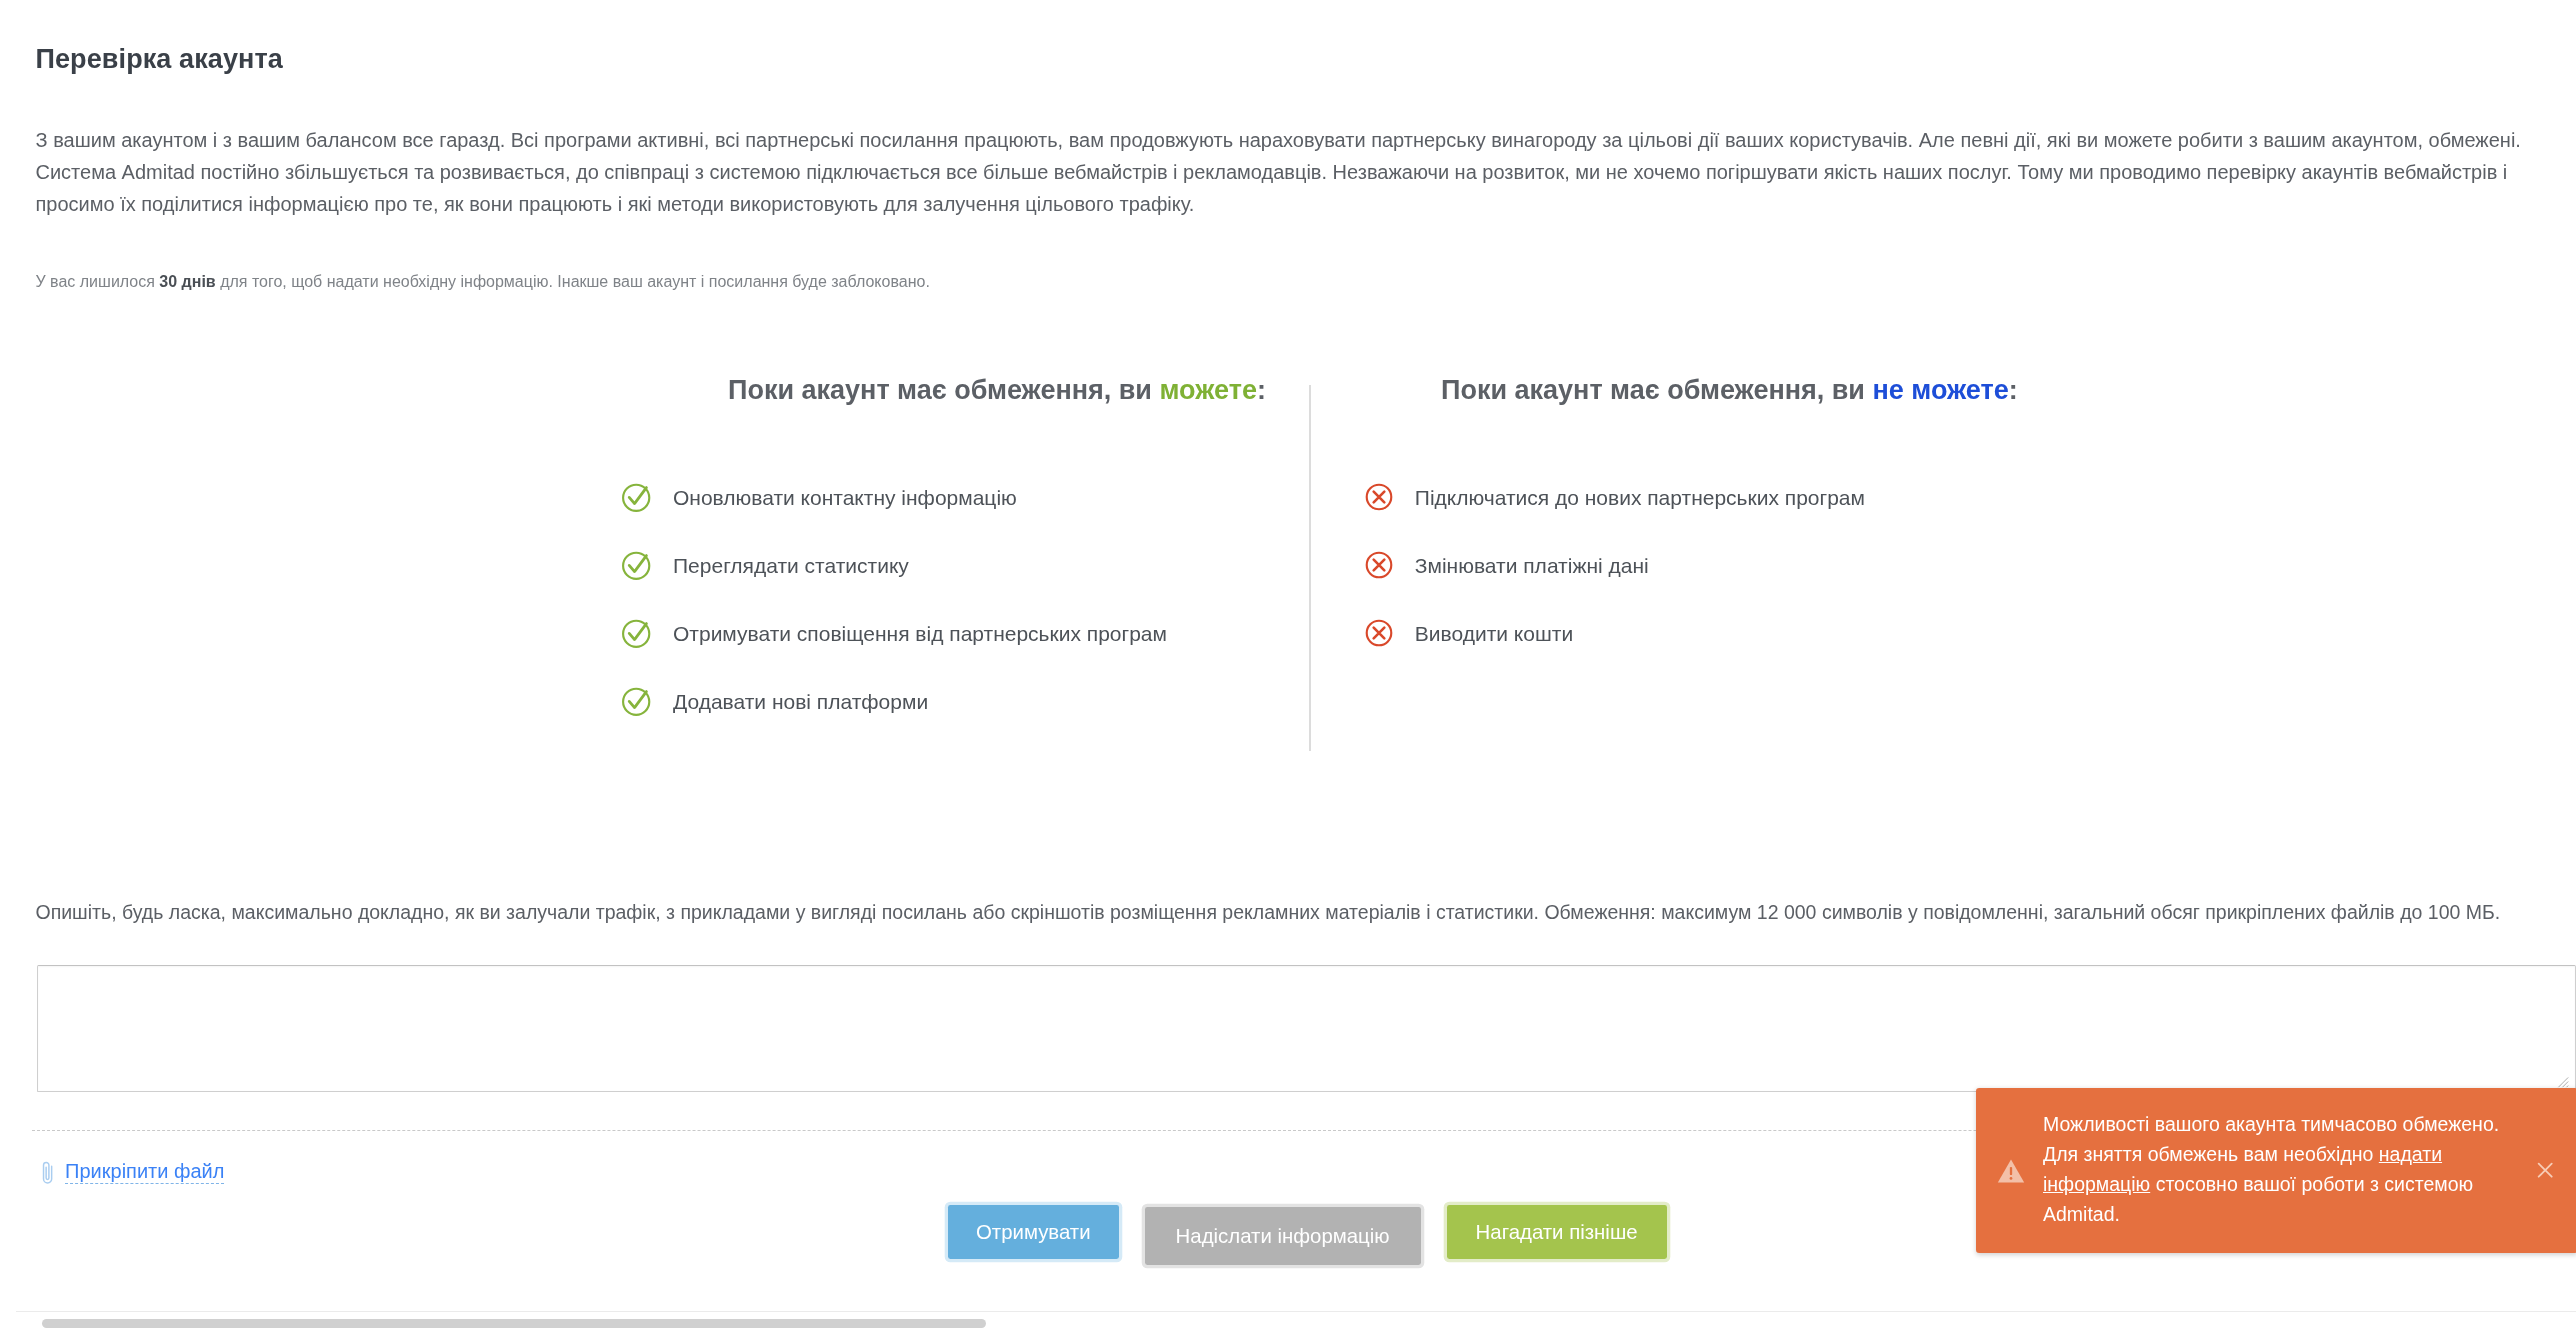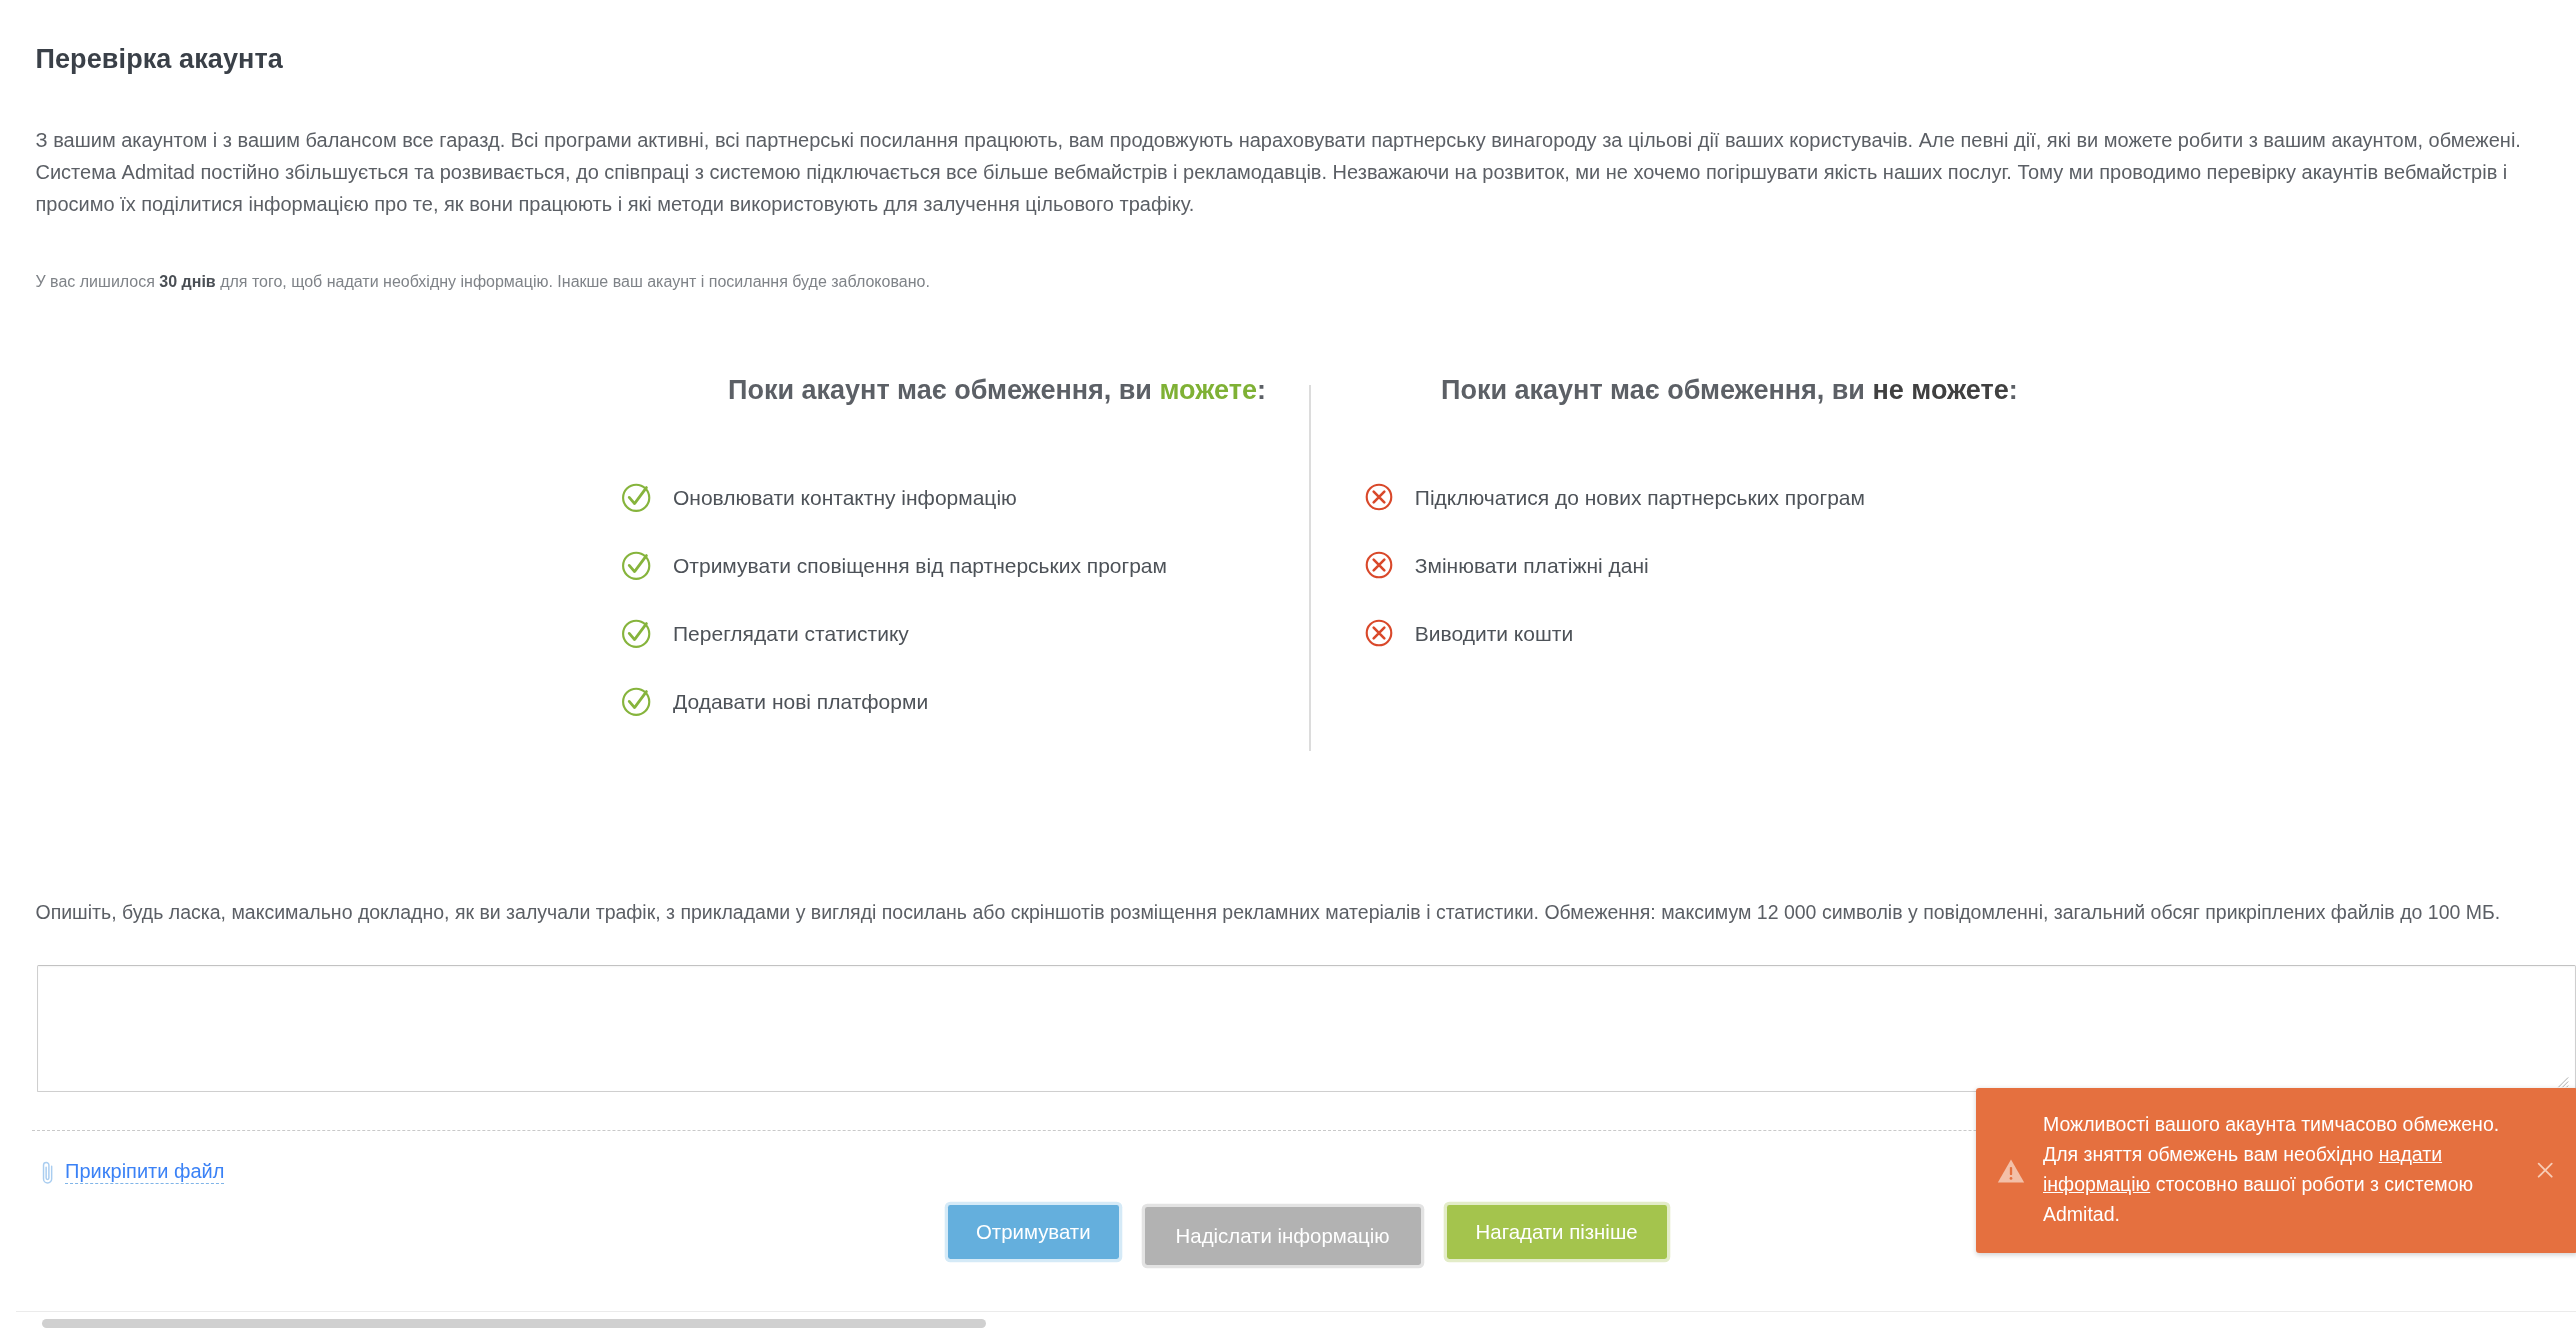--- a/index.html
+++ b/index.html
@@ -76,21 +76,21 @@
 
   .caps-heading {
     font-size: 27px;
     font-weight: bold;
     color: #5c6066;
     white-space: nowrap;
   }
   .caps-col.left  .caps-heading { text-align: left; padding-left: 142px; }
   .caps-col.right .caps-heading { text-align: left; padding-left: 90px; }
   .caps-heading .hl-yes { color: #7fb135; }
-  .caps-heading .hl-no  { color: #404040; text-align: right; }
+  .caps-heading .hl-no  { color: #1d4ed8; text-align: right; }
 
   .caps-list {
     list-style: none;
     margin: 0;
     padding: 0;
     margin-top: 57px;
   }
   .caps-col.left  .caps-list { padding-left: 33px; }
   .caps-col.right .caps-list { padding-left: 9.8px; }
 
@@ -297,30 +297,30 @@
           </span>
           <span class="txt">Оновлювати контактну інформацію</span>
         </li>
         <li class="caps-item">
           <span class="ico">
             <svg viewBox="0 0 44 44" width="36" height="36" aria-hidden="true">
               <circle cx="21" cy="23" r="16" fill="none" stroke="#86b43c" stroke-width="2.6"></circle>
               <path d="M12.5 22.5 L19 30 L33.5 10.5" fill="none" stroke="#86b43c" stroke-width="3.4" stroke-linecap="round" stroke-linejoin="round"></path>
             </svg>
           </span>
-          <span class="txt">Отримувати сповіщення від партнерських програм</span>
+          <span class="txt">Переглядати статистику</span>
         </li>
         <li class="caps-item">
           <span class="ico">
             <svg viewBox="0 0 44 44" width="36" height="36" aria-hidden="true">
               <circle cx="21" cy="23" r="16" fill="none" stroke="#86b43c" stroke-width="2.6"></circle>
               <path d="M12.5 22.5 L19 30 L33.5 10.5" fill="none" stroke="#86b43c" stroke-width="3.4" stroke-linecap="round" stroke-linejoin="round"></path>
             </svg>
           </span>
-          <span class="txt">Переглядати статистику</span>
+          <span class="txt">Отримувати сповіщення від партнерських програм</span>
         </li>
         <li class="caps-item">
           <span class="ico">
             <svg viewBox="0 0 44 44" width="36" height="36" aria-hidden="true">
               <circle cx="21" cy="23" r="16" fill="none" stroke="#86b43c" stroke-width="2.6"></circle>
               <path d="M12.5 22.5 L19 30 L33.5 10.5" fill="none" stroke="#86b43c" stroke-width="3.4" stroke-linecap="round" stroke-linejoin="round"></path>
             </svg>
           </span>
           <span class="txt">Додавати нові платформи</span>
         </li>

